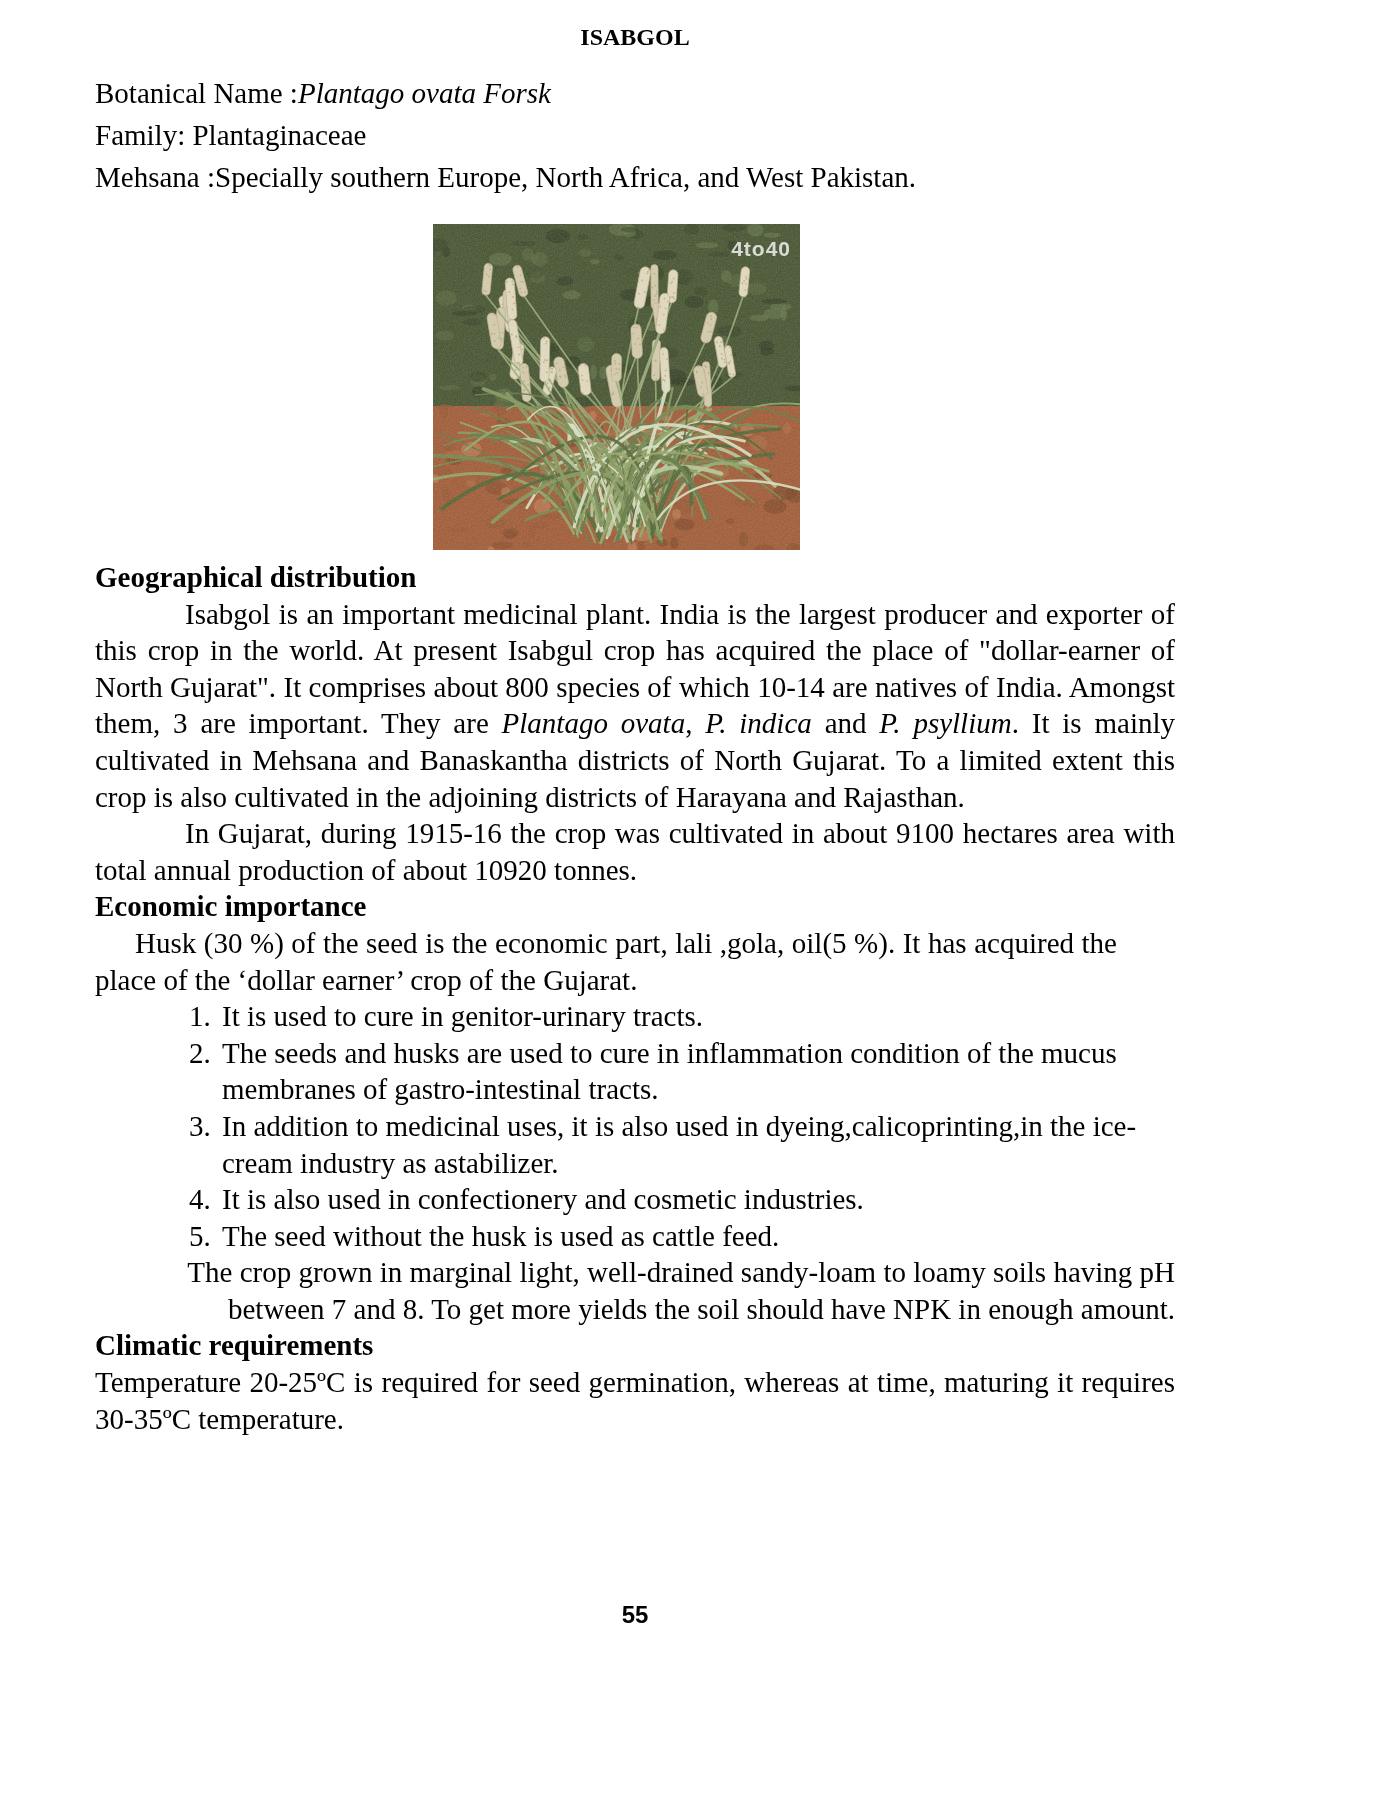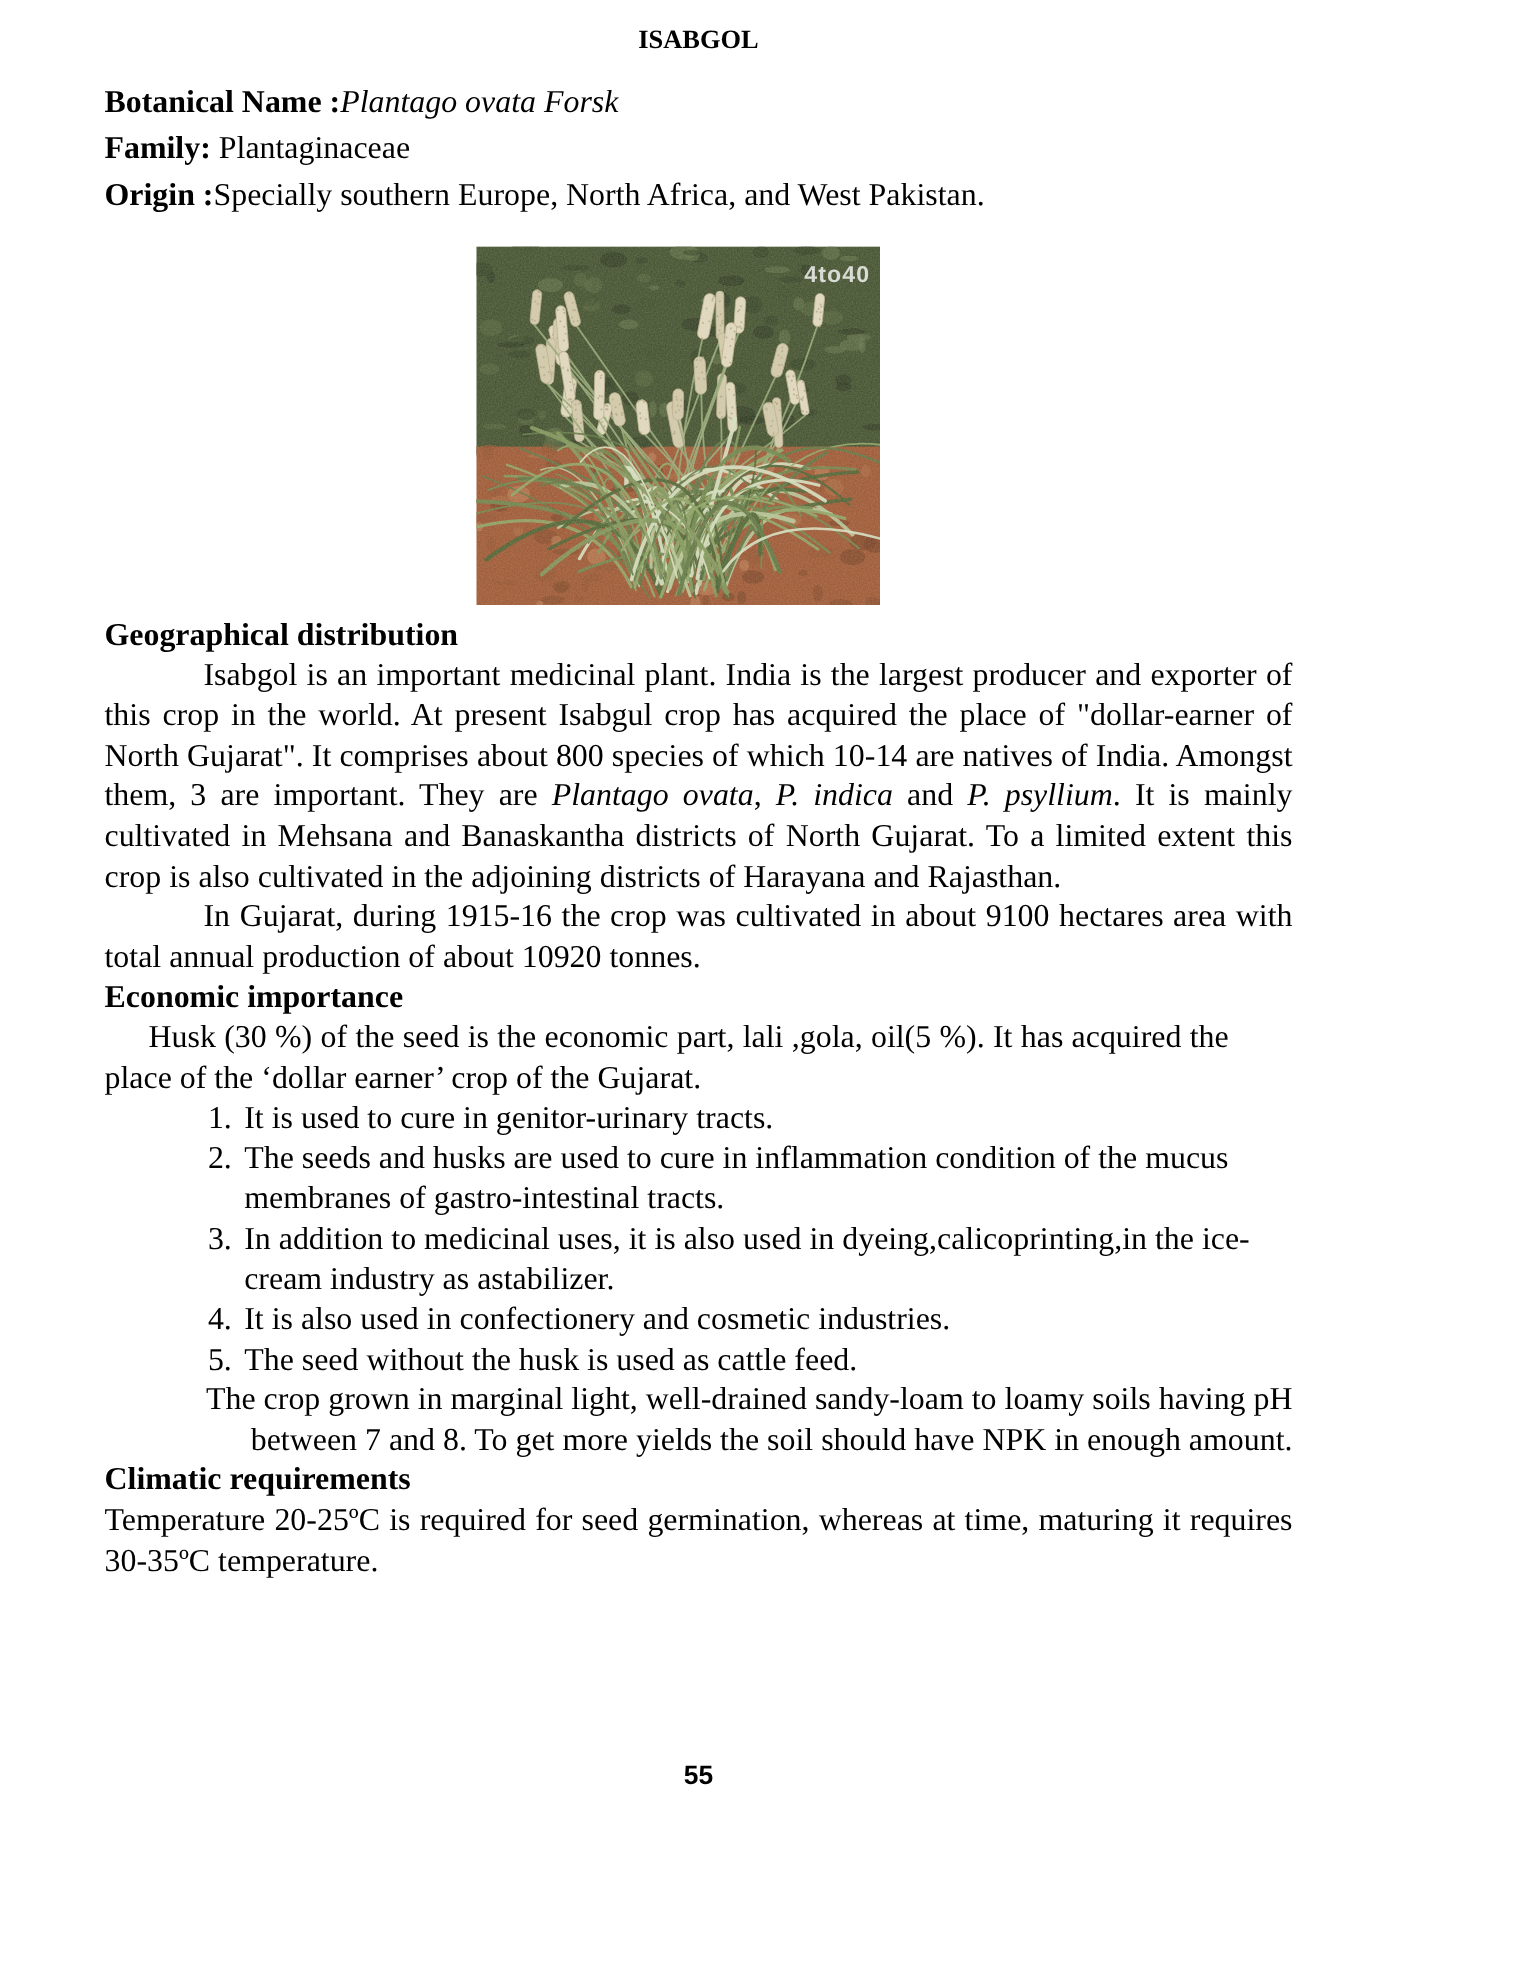--- a/index.html
+++ b/index.html
@@ -5,21 +5,21 @@
   html,body{margin:0;padding:0;}
   body{
     width:1389px;height:1797px;background:#ffffff;position:relative;
     font-family:"Liberation Serif",serif;color:#000;
     -webkit-font-smoothing:antialiased;
   }
   .page{position:absolute;left:95px;top:0;width:1080px;}
   .title{margin:0;padding-top:20px;text-align:center;font-size:24px;line-height:35px;font-weight:bold;}
   .meta{margin-top:17px;}
   .meta-line{margin:0;font-size:29px;line-height:42px;}
-  .b{font-weight:bold;}
+  .b{font-weight:normal;}
   .i{font-style:italic;}
   .photo{margin:26px 18px 9px 338px;width:367px;height:326px;padding:0;}
   .photo svg{display:block;}
   .wm{font-family:"Liberation Sans",sans-serif;font-size:21px;font-weight:bold;fill:rgba(255,255,255,0.78);letter-spacing:1px;}
   h2.heading{margin:0;font-size:29px;line-height:36.6px;font-weight:bold;}
   p.body{margin:0;font-size:29px;line-height:36.6px;}
   .indent{text-indent:90px;text-align:right;}
   .justify{text-align:justify;}
   .husk{margin-left:58px;text-indent:40px;width:1022px;}
   ol.uses{margin:0;padding-left:123px;font-size:29px;line-height:36.6px;}
@@ -30,21 +30,21 @@
 </head>
 <body>
 
 <div class="page">
 
   <h1 class="title">ISABGOL</h1>
 
   <div class="meta">
     <p class="meta-line"><span class="b">Botanical Name :</span><span class="i">Plantago ovata Forsk</span></p>
     <p class="meta-line"><span class="b">Family:</span><span> Plantaginaceae</span></p>
-    <p class="meta-line"><span class="b">Origin :</span><span>Specially southern Europe, North Africa, and West Pakistan.</span></p>
+    <p class="meta-line"><span class="b">Mehsana :</span><span>Specially southern Europe, North Africa, and West Pakistan.</span></p>
   </div>
 
   <figure class="photo">
     <svg id="plant-svg" width="367" height="326" viewBox="0 0 367 326" xmlns="http://www.w3.org/2000/svg">
       <defs>
         <filter id="grain" x="0" y="0" width="100%" height="100%">
           <feTurbulence type="fractalNoise" baseFrequency="0.75" numOctaves="2" stitchTiles="stitch"></feTurbulence>
           <feColorMatrix type="matrix" values="0 0 0 0 0.95  0 0 0 0 0.9  0 0 0 0 0.8  0 0 0 0.22 0"></feColorMatrix>
         </filter>
       </defs>

